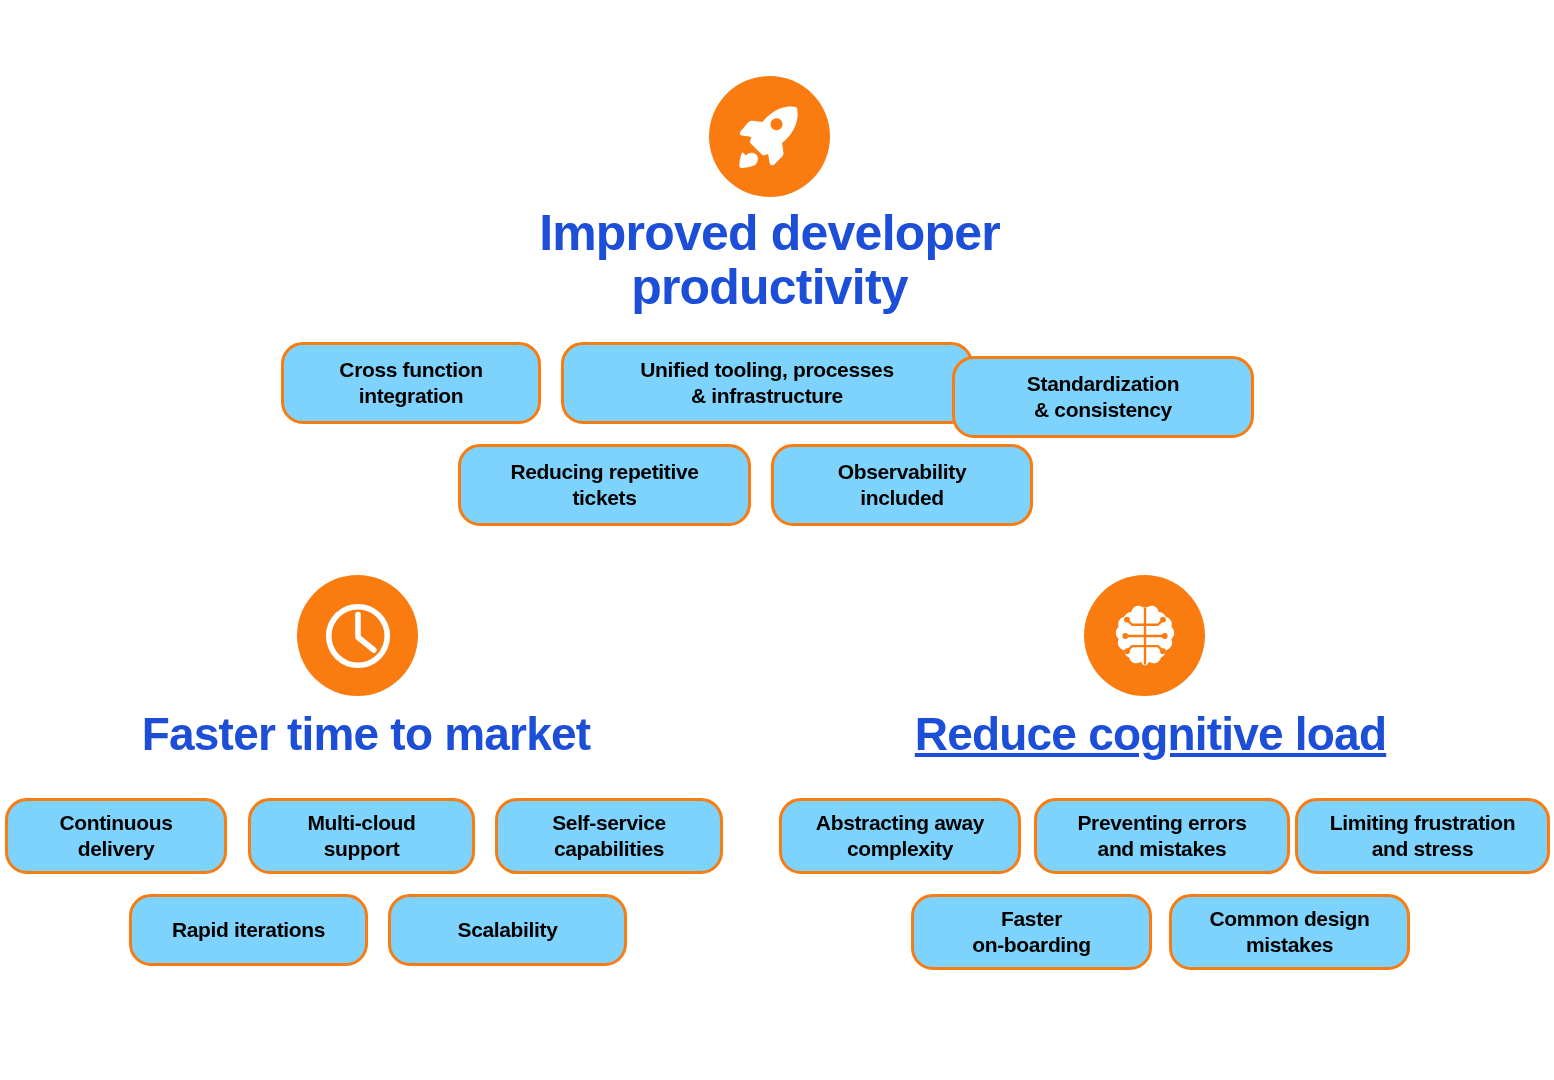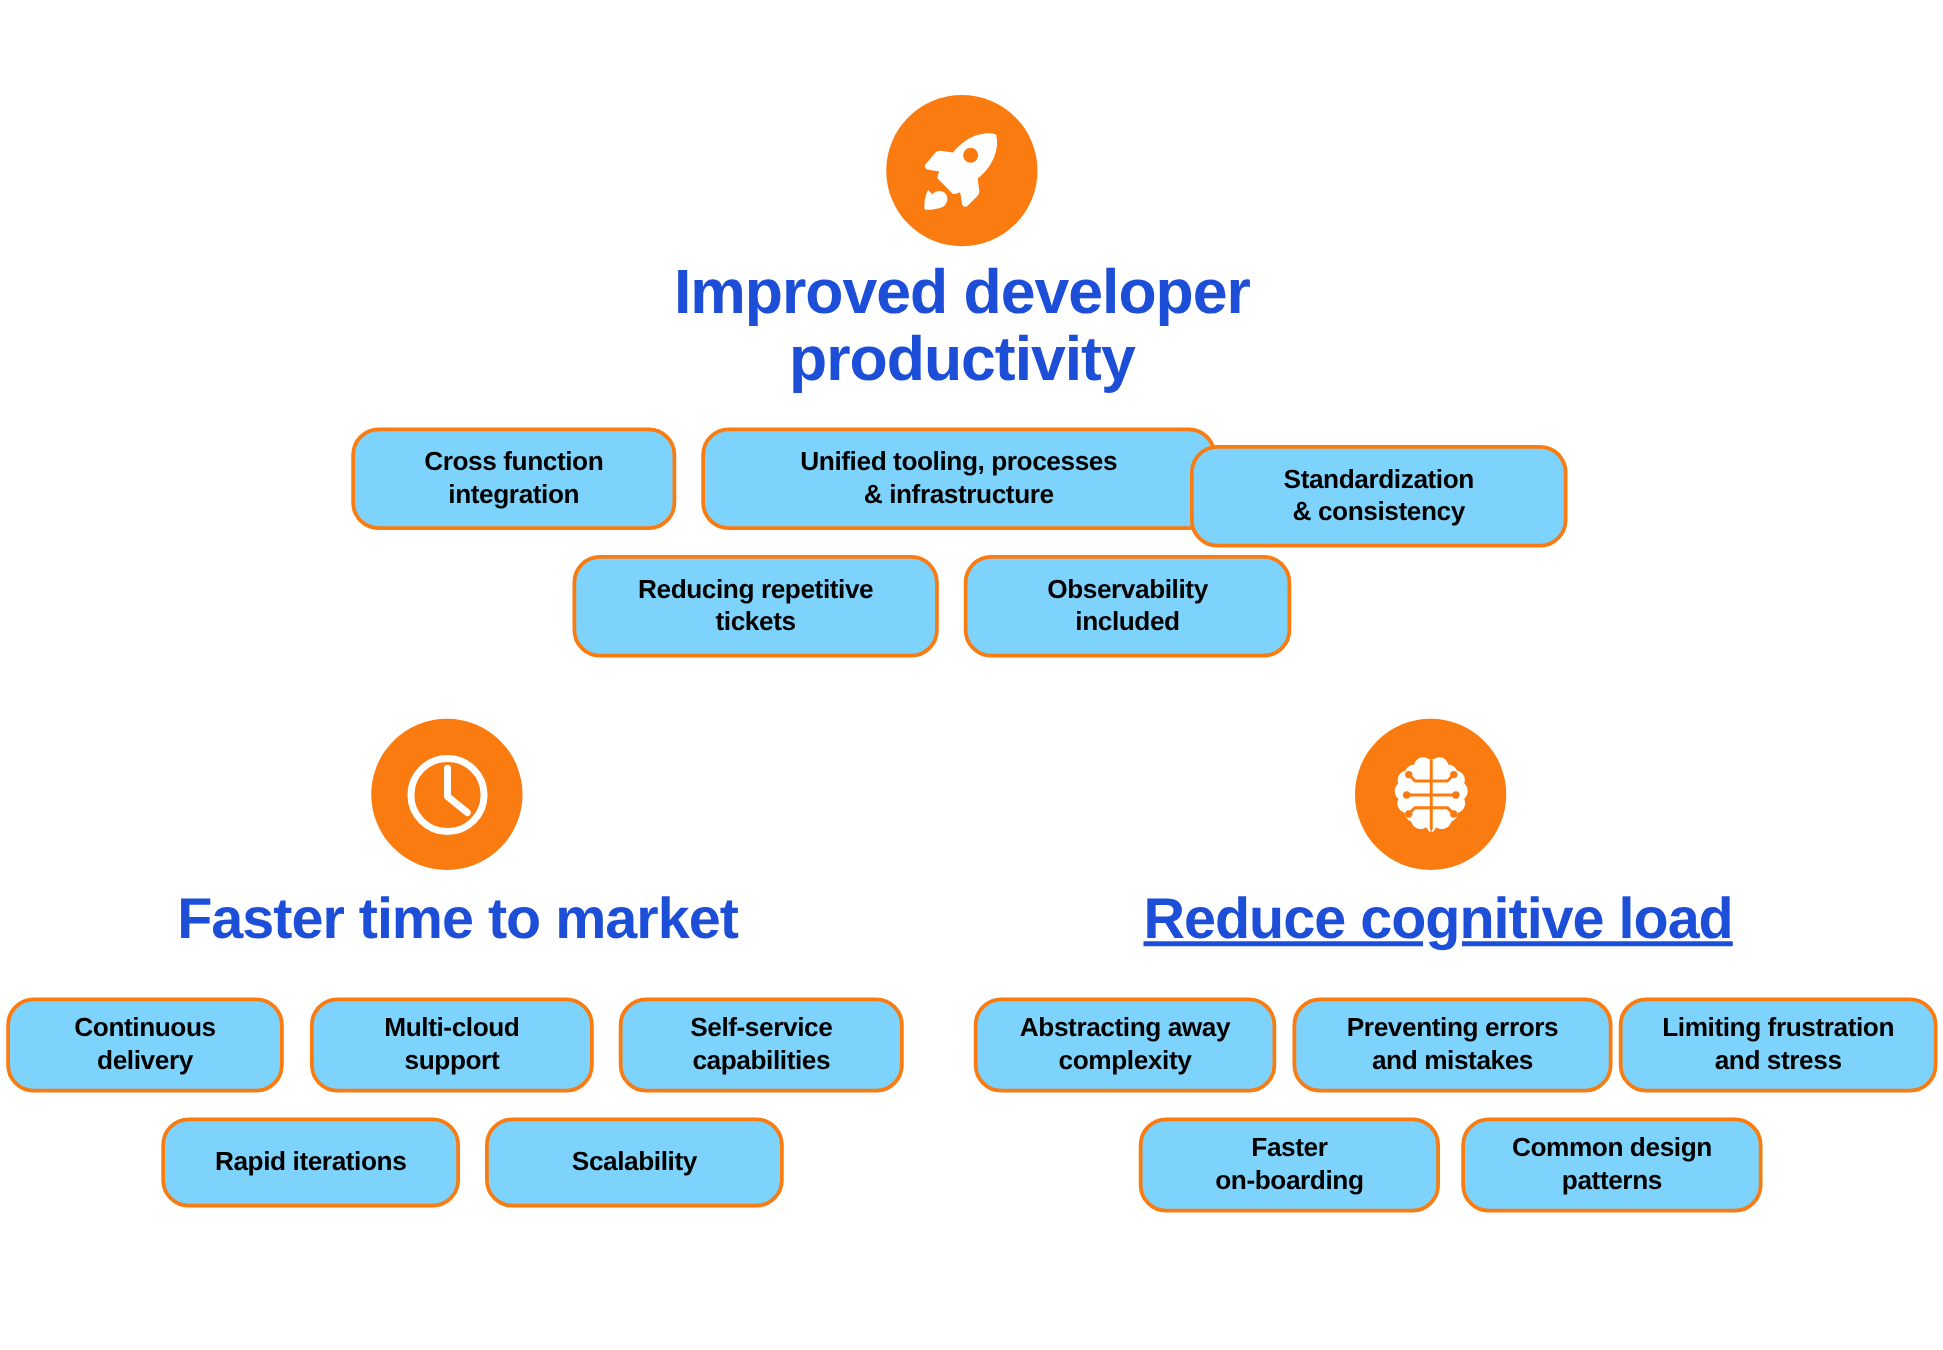--- a/index.html
+++ b/index.html
@@ -189,15 +189,15 @@
   <div class="pill" id="pill-preventing-errors">Preventing errors
 and mistakes</div>
 
   <div class="pill" id="pill-limiting-frustr">Limiting frustration
 and stress</div>
 
   <div class="pill" id="pill-faster-onboarding">Faster
 on-boarding</div>
 
   <div class="pill" id="pill-common-design">Common design
-patterns</div>
+mistakes</div>
 
 </div>
 
 </body></html>

